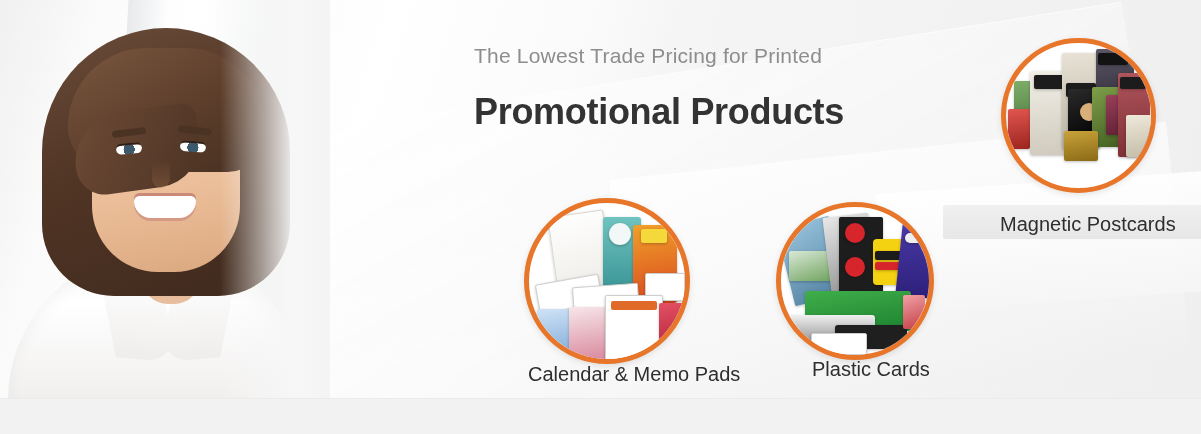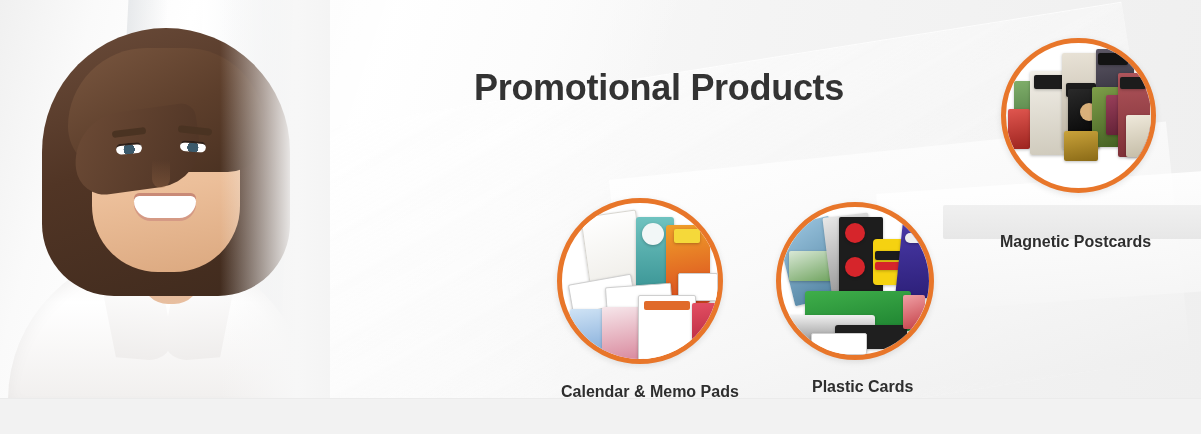--- a/index.html
+++ b/index.html
@@ -163,34 +163,33 @@
     box-shadow:0 2px 6px rgba(0,0,0,.10);
   }
   .collage { position:absolute; inset:0; }
   .collage i {
     position:absolute; display:block;
     border-radius:2px;
     box-shadow:0 1px 3px rgba(0,0,0,.25);
   }
   .p-label {
     position:absolute;
-    font-size:16px; font-weight:bold; color:#2e2e2e;
+    font-size:20px; font-weight:normal; color:#2e2e2e;
     white-space:nowrap;
-    margin-top:20px;
   }
   .label-banner {
     position:absolute;
     background:linear-gradient(180deg,#f0f0f0,#e7e7e7);
     border-radius:2px;
   }
 
   
   #c-magnets  { left:345px; top:168px; }
   #c-magnets  .circle { width:163px; height:163px; }
-  #c-calendar { left:557px; top:198px; }
+  #c-calendar { left:524px; top:198px; }
   #c-calendar .circle { width:166px; height:166px; }
   #c-plastic  { left:776px; top:202px; }
   #c-plastic  .circle { width:158px; height:158px; }
   #c-postcards{ left:1001px; top:38px; }
   #c-postcards .circle { width:155px; height:155px; }
 </style>
 </head>
 <body>
 
 <div id="banner">
@@ -215,20 +214,21 @@
         <div class="brow-r"></div>
       <div class="eye-l"></div>
         <div class="eye-r"></div>
       <div class="nose"></div>
       <div class="mouth"></div>
     </div>
     <div class="hero-fade"></div>
   </div>
 
   <div class="headline">
+    <div class="sub">The Lowest Trade Pricing for Printed</div>
     <div class="main">Promotional Products</div>
   </div>
 
 
   <div class="product" id="c-calendar">
     <div class="circle">
       <div class="collage">
         <i style="left:24px;  top:10px;  width:56px; height:86px; background:linear-gradient(170deg,#ffffff,#eceae4); transform:rotate(-8deg); border:1px solid #d8d6d0;"></i>
         <i style="left:74px;  top:14px;  width:38px; height:90px; background:linear-gradient(180deg,#6fc3c0,#2f8b8c); border-radius:3px;"></i>
         <i style="left:80px;  top:20px;  width:22px; height:22px; border-radius:50%; background:#f2f7f7;"></i>

